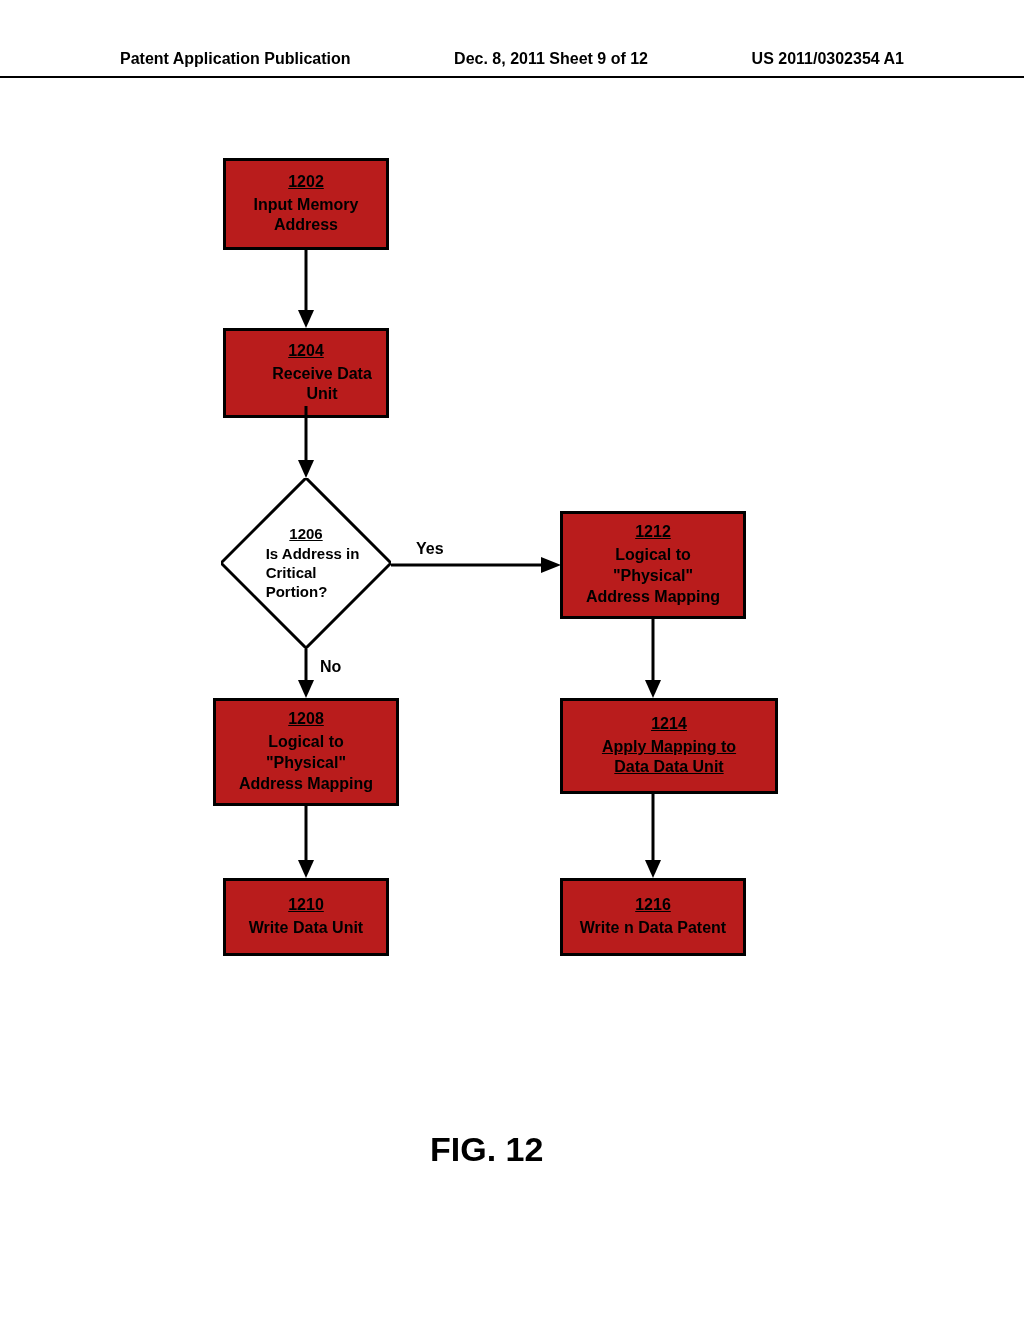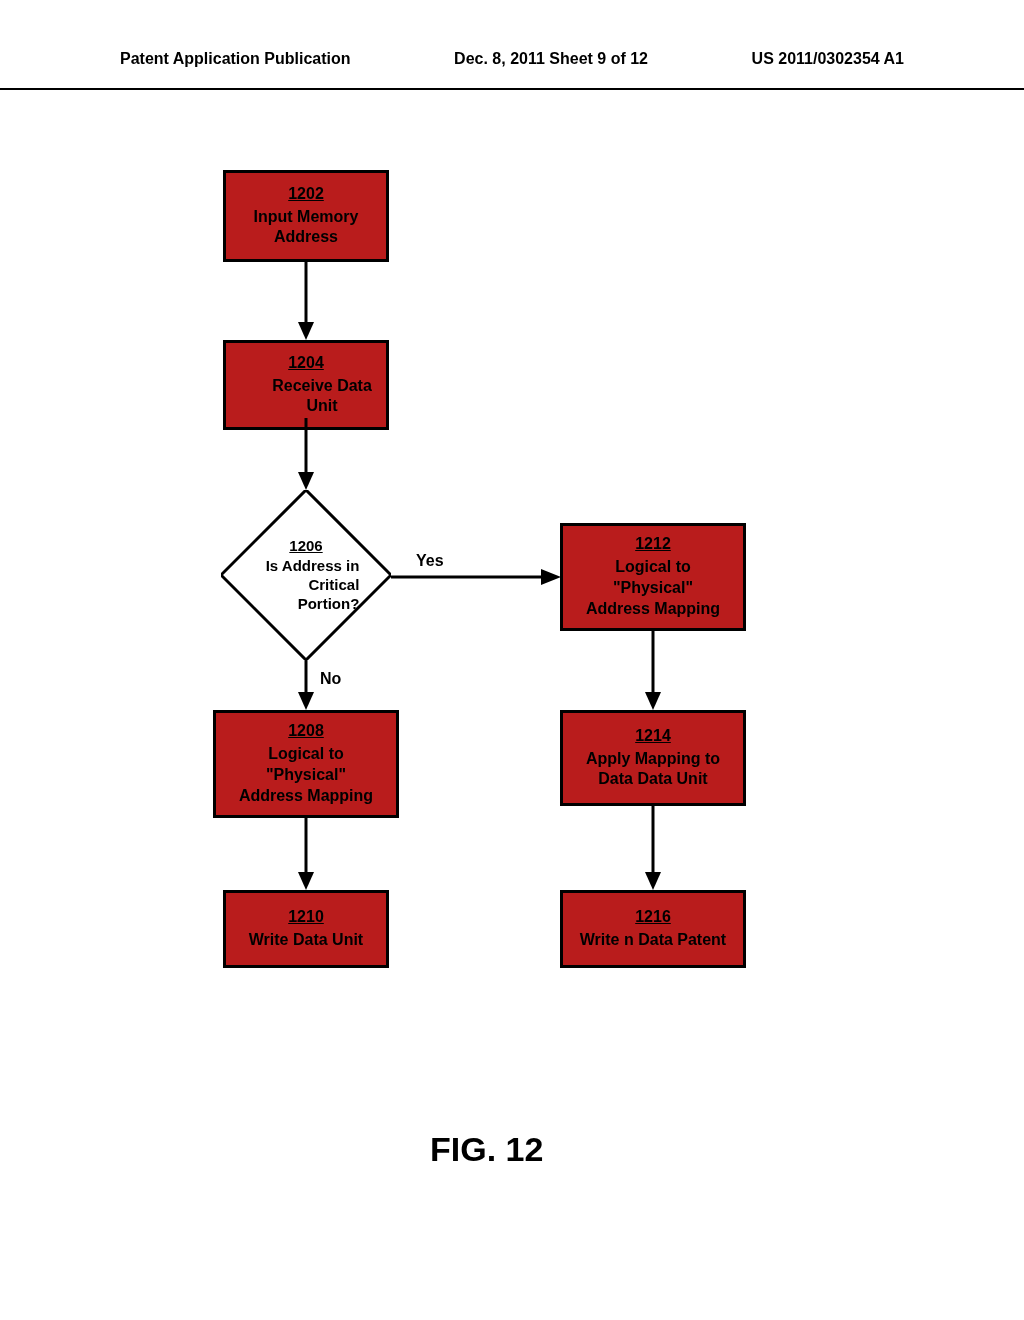--- a/index.html
+++ b/index.html
@@ -6,21 +6,21 @@
   body {
     font-family: Arial, Helvetica, sans-serif;
     background: #fff;
     width: 1024px;
     height: 1320px;
     position: relative;
   }
   .header {
     display: flex;
     justify-content: space-between;
-    padding: 50px 120px 20px 120px;
+    padding: 50px 120px 8px 120px;
     font-size: 16px;
     font-weight: bold;
     border-bottom: 2px solid #000;
     margin: 0 0 0 0;
   }
   .diagram {
     position: relative;
     width: 1024px;
     height: 1000px;
   }
@@ -51,21 +51,21 @@
     position: relative;
   }
   .diamond svg { position: absolute; top:0; left:0; }
   .diamond-label {
     position: absolute;
     top: 0; left: 0; right: 0; bottom: 0;
     display: flex;
     flex-direction: column;
     justify-content: center;
     align-items: center;
-    text-align: right;
+    text-align: left;
     font-size: 15px;
     font-weight: bold;
     line-height: 1.25;
   }
   .diamond-label .num { text-decoration: underline; margin-bottom: 2px;}
   .arrow {
     position: absolute;
   }
   .edge-label {
     position: absolute;
@@ -160,21 +160,21 @@
     <span style="white-space:pre-line;">Logical to
 "Physical"
 Address Mapping</span>
   </div>
 
   <svg class="arrow" style="left:643px; top:541px;" width="20" height="79">
     <line x1="10" y1="0" x2="10" y2="63" stroke="#000" stroke-width="3"></line>
     <polygon points="10,79 2,61 18,61" fill="#000"></polygon>
   </svg>
 
-  <div class="box" style="left:560px; top:620px; width:186px; height:96px;">
+  <div class="box" style="left:560px; top:620px; width:218px; height:96px;text-decoration:underline;">
     <span class="num">1214</span>
     <span style="white-space:pre-line;">Apply Mapping to
 Data Data Unit</span>
   </div>
 
   <svg class="arrow" style="left:643px; top:716px;" width="20" height="84">
     <line x1="10" y1="0" x2="10" y2="68" stroke="#000" stroke-width="3"></line>
     <polygon points="10,84 2,66 18,66" fill="#000"></polygon>
   </svg>
 

